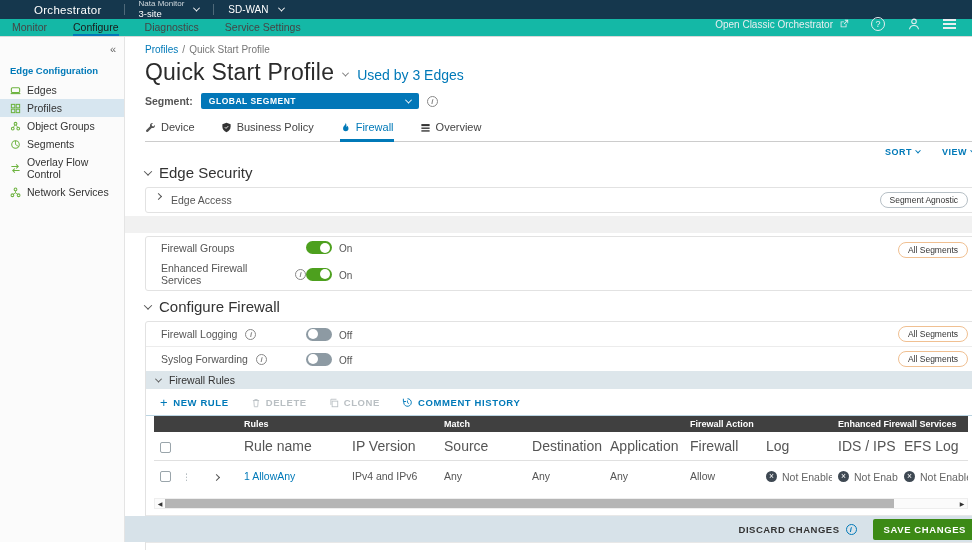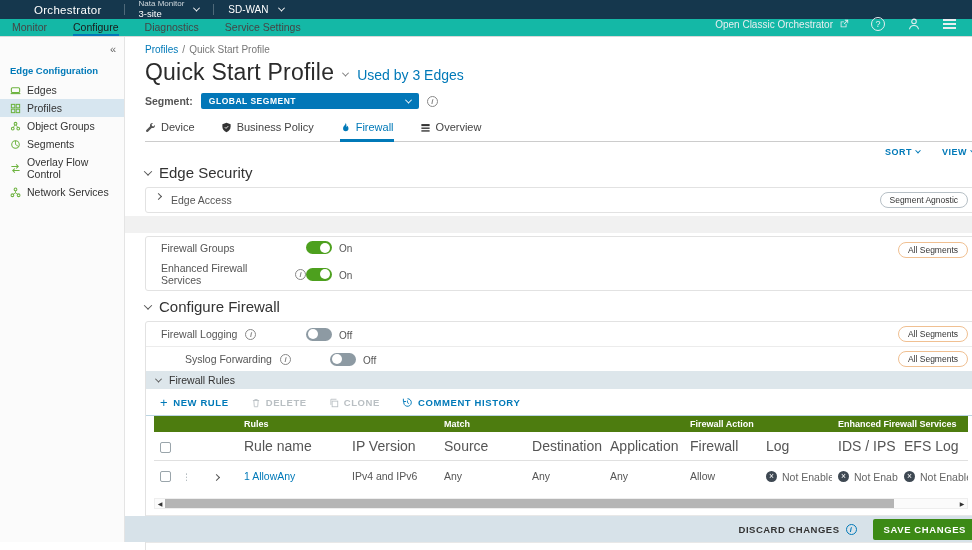--- a/index.html
+++ b/index.html
@@ -94,21 +94,21 @@
   .fwrules-head { background:#dde6eb; display:flex; align-items:center; gap:8px; padding:3px 10px; font-size:10.5px; color:#333; cursor:pointer; }
   .fwrules-head .chv { color:#555; }
 
   .toolbar { display:flex; align-items:center; gap:22px; padding:8px 6px 7px 14px; border-bottom:1px solid #bad4e2; }
   .tbtn { display:flex; align-items:center; gap:5px; font-size:9.5px; font-weight:bold; letter-spacing:.6px; color:#0079b8; cursor:pointer; }
   .tbtn.disabled { color:#b9bfc3; cursor:default;align-items:center; }
   .tbtn .plus { font-size:13px; font-weight:normal; line-height:10px; }
 
   .rules-table { width:calc(100% - 16px); margin:0 8px; border-collapse:collapse; table-layout:fixed; }
   .rules-table th, .rules-table td { text-align:left; overflow:hidden; white-space:nowrap; }
-  .gh th { background:#4d7c0f; color:#fff; font-size:9px; font-weight:bold; padding:3px 6px; }
+  .gh th { background:#404040; color:#fff; font-size:9px; font-weight:bold; padding:3px 6px; }
   .ch th { font-size:14px; font-weight:normal; color:#555; padding:6px 6px; border-bottom:1px solid #e0e0e0; background:#fff; }
   .dr td { font-size:10.5px; color:#555; padding:8px 6px; }
   .rule-link { color:#0079b8; cursor:pointer; }
   .cb { display:inline-block; width:11px; height:11px; border:1px solid #9aa5ab; border-radius:2px; background:#fff; cursor:pointer; vertical-align:middle; }
   .grip { color:#9aa5ab; font-size:9px; cursor:grab; }
   .ne { display:inline-flex; align-items:center; gap:5px; }
   .ne .x { width:11px; height:11px; border-radius:50%; background:#3e4852; color:#fff; font-size:8.5px; line-height:11px; display:inline-flex; align-items:center; justify-content:center; flex:none; }
   .ne .t { color:#666; }
 
   .hscroll { display:flex; align-items:center; margin:7px 8px 6px 8px; height:11px; background:#fbfbfb; border:1px solid #eee; }
@@ -382,21 +382,21 @@
           </span>
         <span class="tg-wrap">
             <span class="toggle off">
               <span class="knob"></span>
             </span>
           <span class="tg-state">Off</span>
           </span>
         <span class="row-right badge warn">All Segments</span>
       </div>
       <div class="card-row">
-        <span class="lab-col row-label" style="padding-left:5px;margin-left:24px;">
+        <span class="lab-col row-label" style="padding-left:5px;">
             <span>Syslog Forwarding</span>
           <span class="info-i">
               <span>i</span>
             </span>
           </span>
         <span class="tg-wrap">
             <span class="toggle off">
               <span class="knob"></span>
             </span>
           <span class="tg-state">Off</span>

